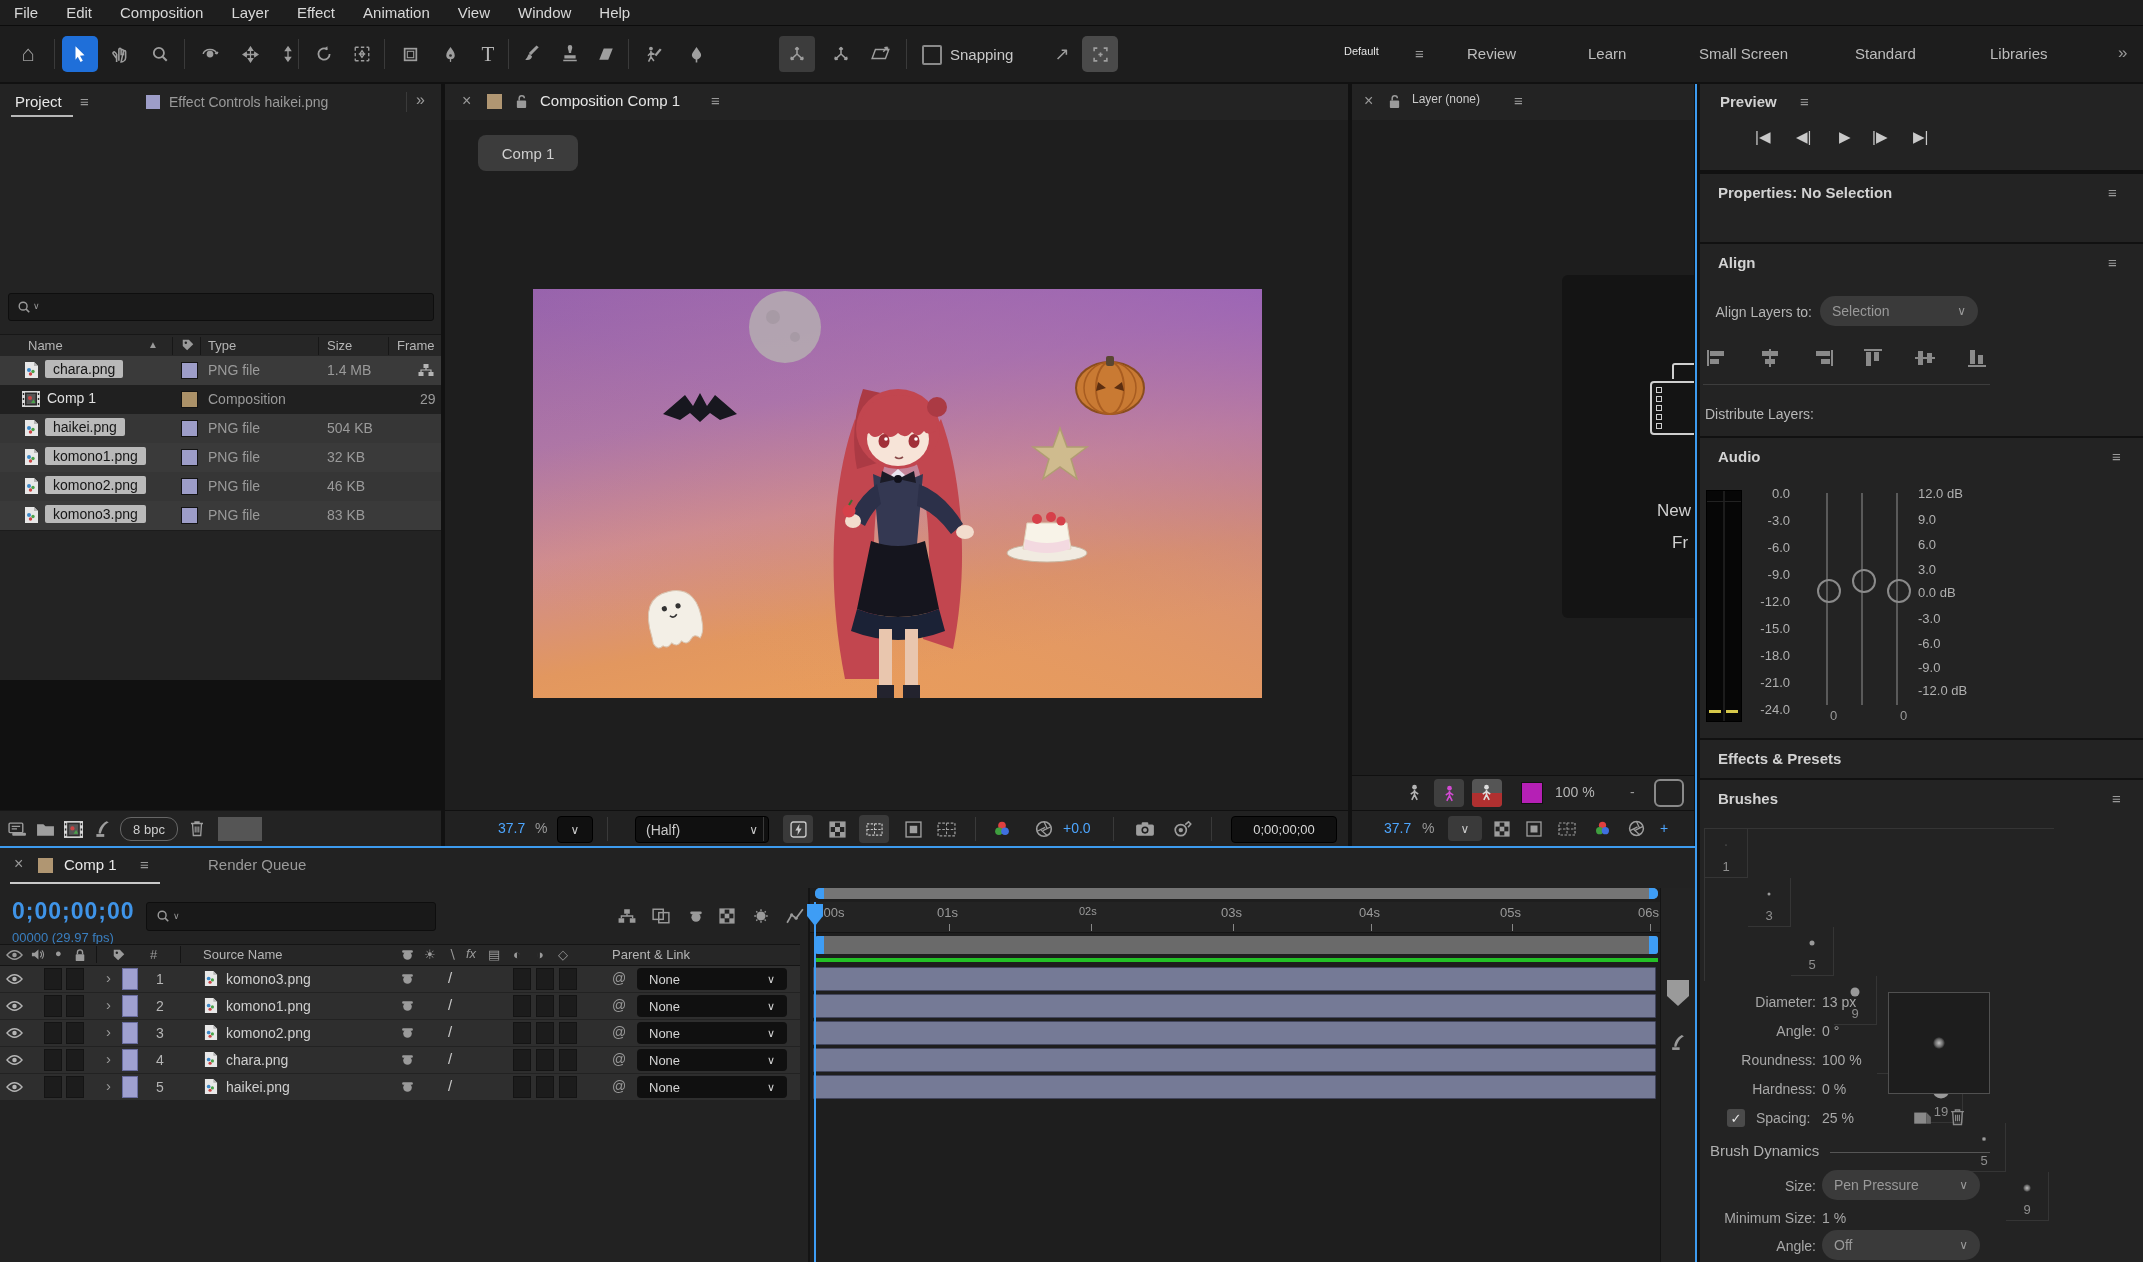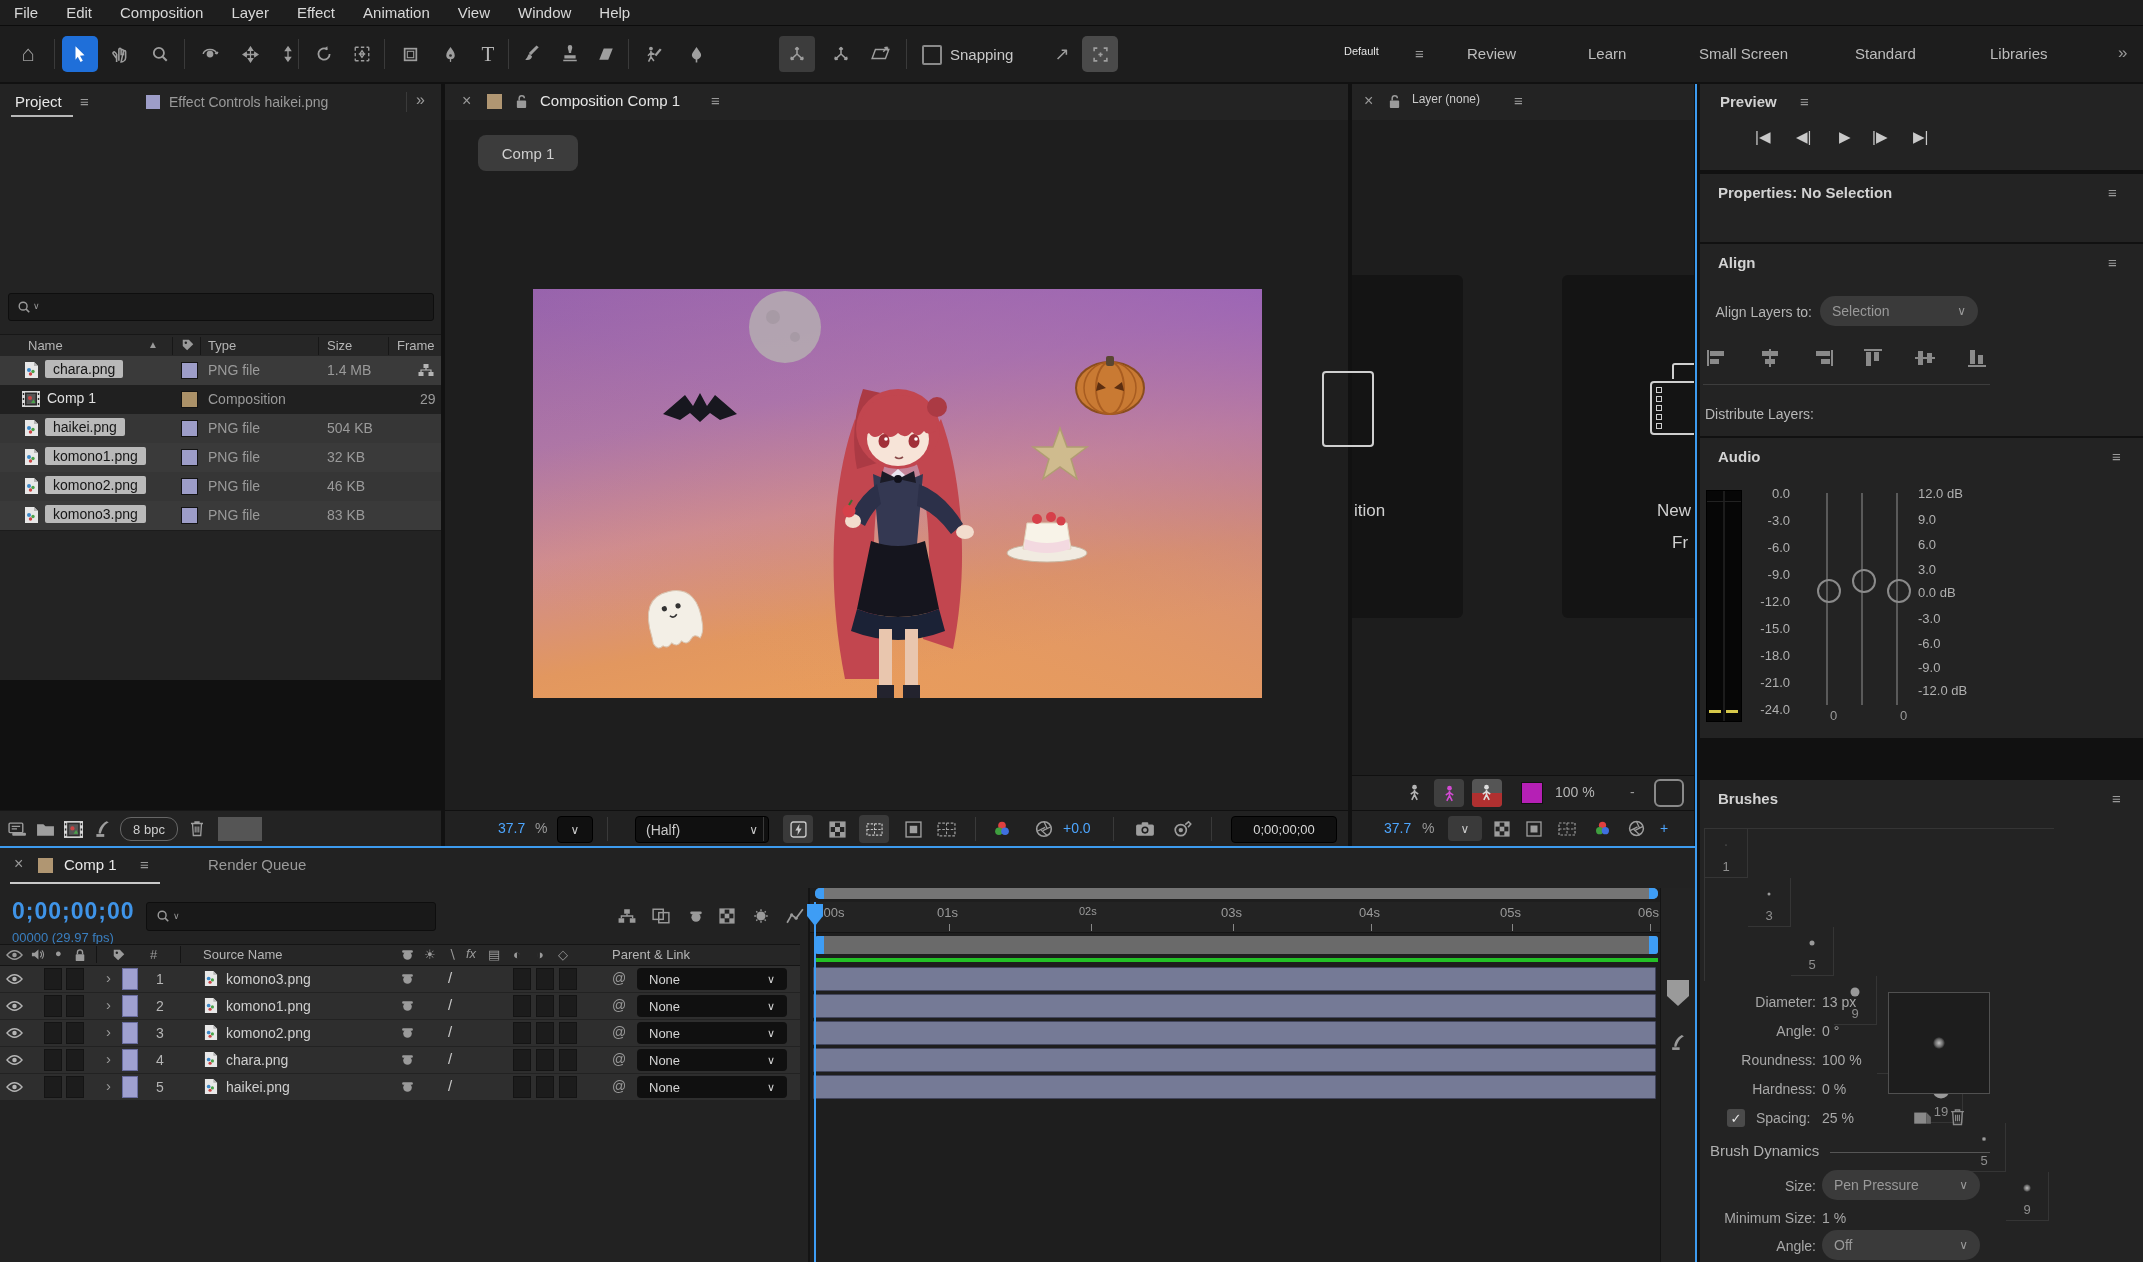--- a/index.html
+++ b/index.html
@@ -628,24 +628,20 @@
 
   <div class="panel" style="left:1352px;top:84px;width:342px;height:762px;background:#1d1d1d;">
     <div class="abs" style="left:0;top:0;width:342px;height:36px;background:#232323;"></div>
     <span class="abs glyph" style="left:12px;top:8px;font-size:16px;">×</span>
     <svg class="ic abs" width="13" height="15" style="left:36px;top:10px;color:#9a9a9a;">
         <use href="#i-lockopen"></use>
       </svg>
     <span class="abs nw" style="left:60px;top:8px;font-size:12px;color:#c9c9c9;">Layer (none)</span>
     <span class="abs glyph" style="left:162px;top:8px;">≡</span>
 
-    <div class="abs" style="left:0;top:191px;width:111px;height:343px;background:#141414;border-radius:0 6px 6px 0;">
-      <div class="abs" style="left:-30px;top:96px;width:48px;height:72px;border:2px solid #cfcfcf;border-radius:4px;"></div>
-      <span class="abs nw" style="left:2px;top:226px;font-size:17px;color:#d0d0d0;">ition</span>
-    </div>
     <div class="abs" style="left:210px;top:191px;width:132px;height:343px;background:#141414;border-radius:6px 0 0 6px;overflow:hidden;">
       <div class="abs" style="left:88px;top:106px;width:56px;height:50px;border:2px solid #cfcfcf;border-radius:4px;">
         <div class="abs" style="left:4px;top:4px;width:4px;height:4px;border:1px solid #cfcfcf;"></div>
         <div class="abs" style="left:4px;top:13px;width:4px;height:4px;border:1px solid #cfcfcf;"></div>
         <div class="abs" style="left:4px;top:22px;width:4px;height:4px;border:1px solid #cfcfcf;"></div>
         <div class="abs" style="left:4px;top:31px;width:4px;height:4px;border:1px solid #cfcfcf;"></div>
         <div class="abs" style="left:4px;top:40px;width:4px;height:4px;border:1px solid #cfcfcf;"></div>
       </div>
       <div class="abs" style="left:110px;top:88px;width:30px;height:14px;border:2px solid #cfcfcf;border-bottom:none;border-radius:3px 3px 0 0;"></div>
       <span class="abs nw" style="left:95px;top:226px;font-size:17px;color:#d0d0d0;">New</span>
@@ -785,20 +781,23 @@
     <span class="scale-r" style="left:218px;top:124px;">3.0</span>
     <span class="scale-r" style="left:218px;top:147px;">0.0 dB</span>
     <span class="scale-r" style="left:218px;top:173px;">-3.0</span>
     <span class="scale-r" style="left:218px;top:198px;">-6.0</span>
     <span class="scale-r" style="left:218px;top:222px;">-9.0</span>
     <span class="scale-r" style="left:218px;top:245px;">-12.0 dB</span>
     <span class="abs dim" style="left:130px;top:270px;font-size:13px;">0</span>
     <span class="abs dim" style="left:200px;top:270px;font-size:13px;">0</span>
   </div>
 
+  <div class="panel" style="left:1700px;top:740px;width:443px;height:38px;">
+    <span class="abs hdr" style="left:18px;top:10px;">Effects &amp; Presets</span>
+  </div>
 
   <div class="panel" style="left:1700px;top:780px;width:443px;height:482px;">
     <span class="abs hdr" style="left:18px;top:10px;">Brushes</span>
     <span class="abs glyph" style="left:412px;top:10px;">≡</span>
 
     <div class="abs" style="left:4px;top:48px;width:349px;height:152px;border-left:1px solid #353535;border-top:1px solid #353535;">
       <div class="bcell abs" style="left:0;top:0;width:43px;height:49px;">
           <span class="bdot dot-hard" style="width:1px;height:1px;"></span>
           <span class="bnum">1</span>
         </div>

